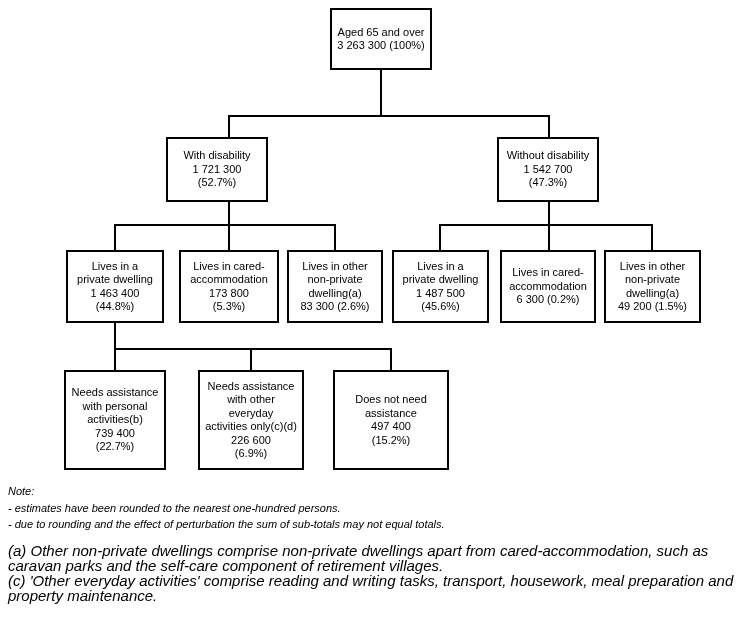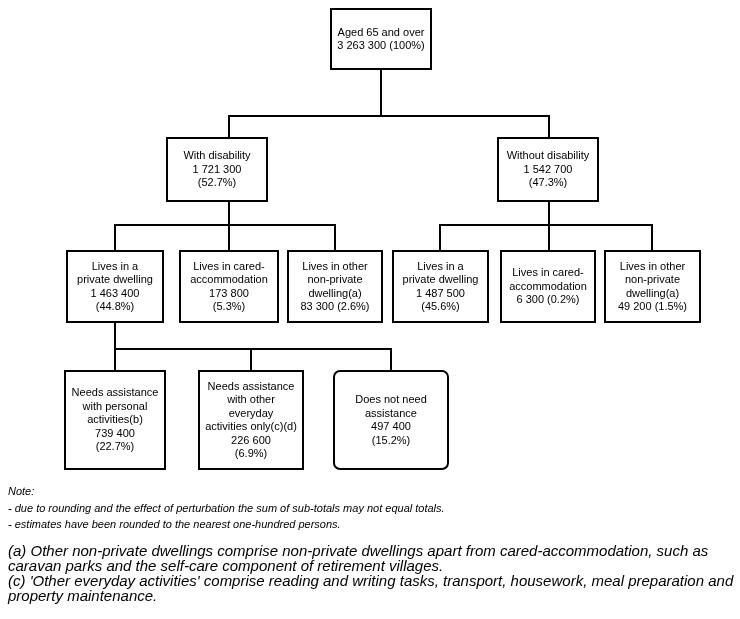--- a/index.html
+++ b/index.html
@@ -113,29 +113,29 @@
 with personal
 activities(b)
 739 400
 (22.7%)</div>
   <div class="node" style="left:198px; top:370px; width:106px; height:100px;">Needs assistance
 with other
 everyday
 activities only(c)(d)
 226 600
 (6.9%)</div>
-  <div class="node" style="left:333px; top:370px; width:116px; height:100px;border-radius:7px;">Does not need
+  <div class="node" style="left:333px; top:370px; width:116px; height:100px;">Does not need
 assistance
 497 400
 (15.2%)</div>
 
   <div class="notes">
     <div>Note:</div>
+    <div>- estimates have been rounded to the nearest one-hundred persons.</div>
     <div>- due to rounding and the effect of perturbation the sum of sub-totals may not equal totals.</div>
-    <div>- estimates have been rounded to the nearest one-hundred persons.</div>
   </div>
 
   <div class="footnotes">
     <div>(a) Other non-private dwellings comprise non-private dwellings apart from cared-accommodation, such as caravan parks and the self-care component of retirement villages.</div>
     <div>(c) 'Other everyday activities' comprise reading and writing tasks, transport, housework, meal preparation and property maintenance.</div>
   </div>
 
 </div>
 
 </body></html>

